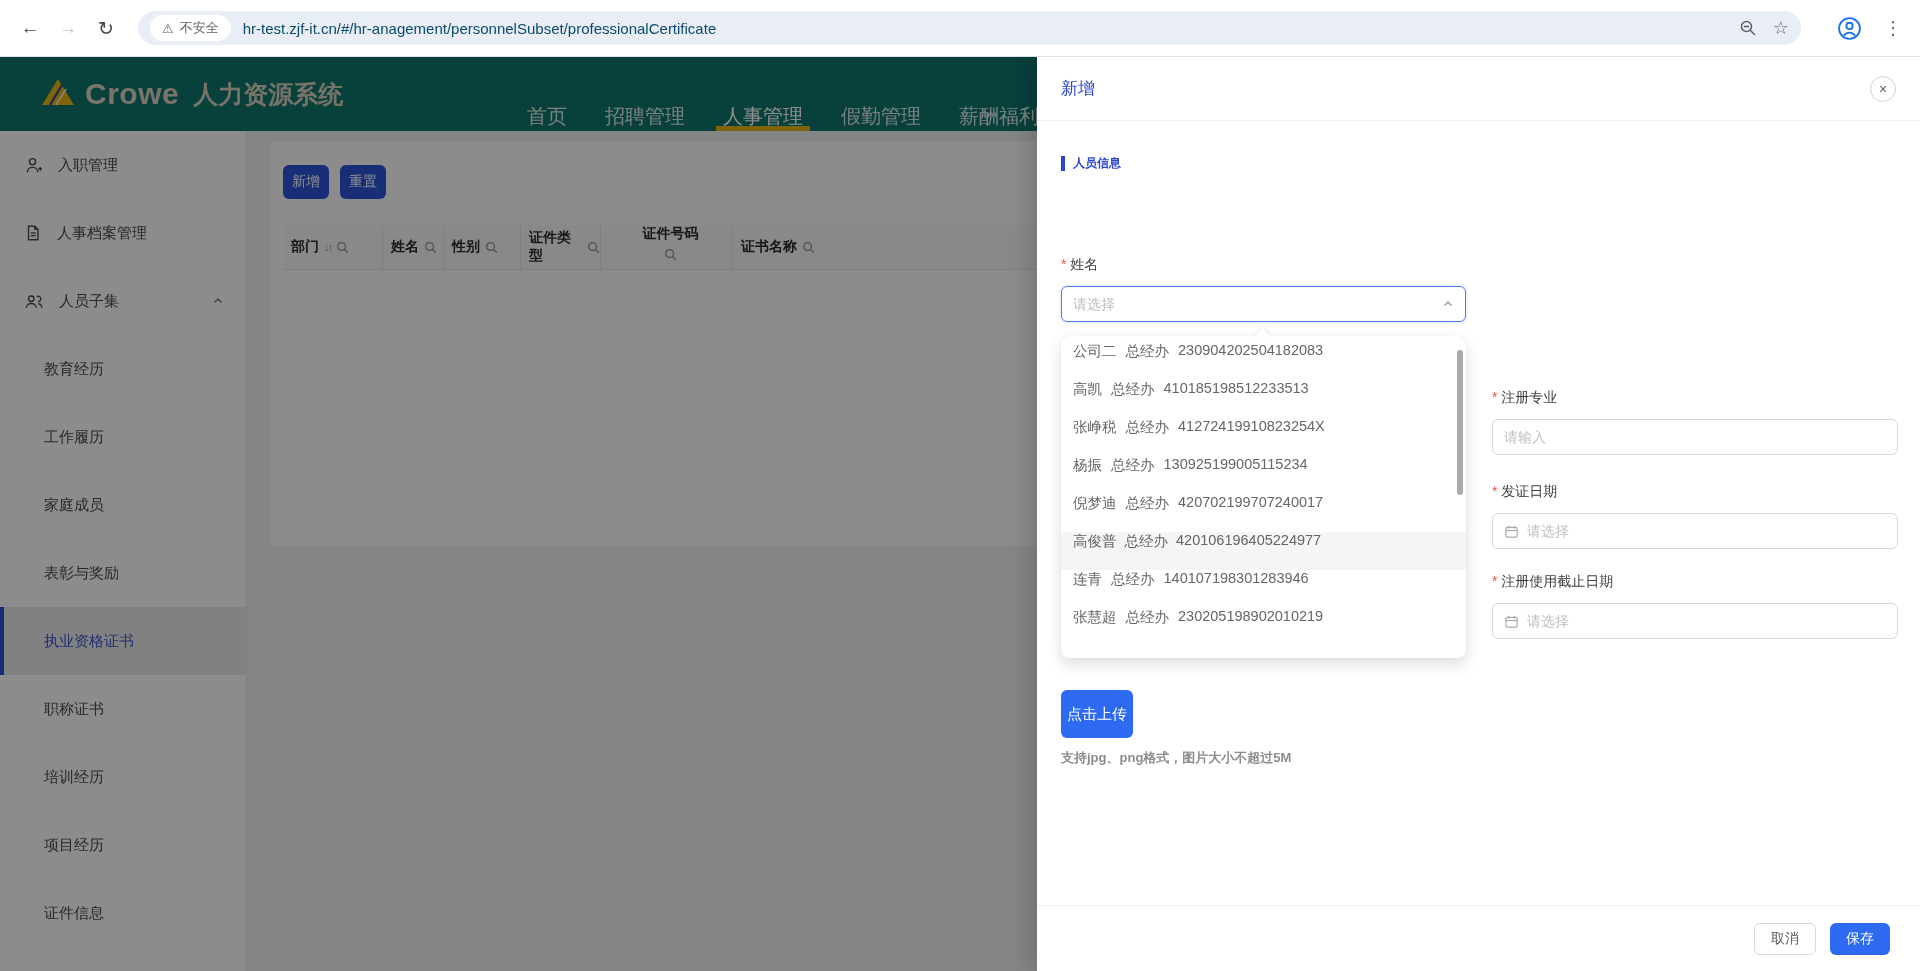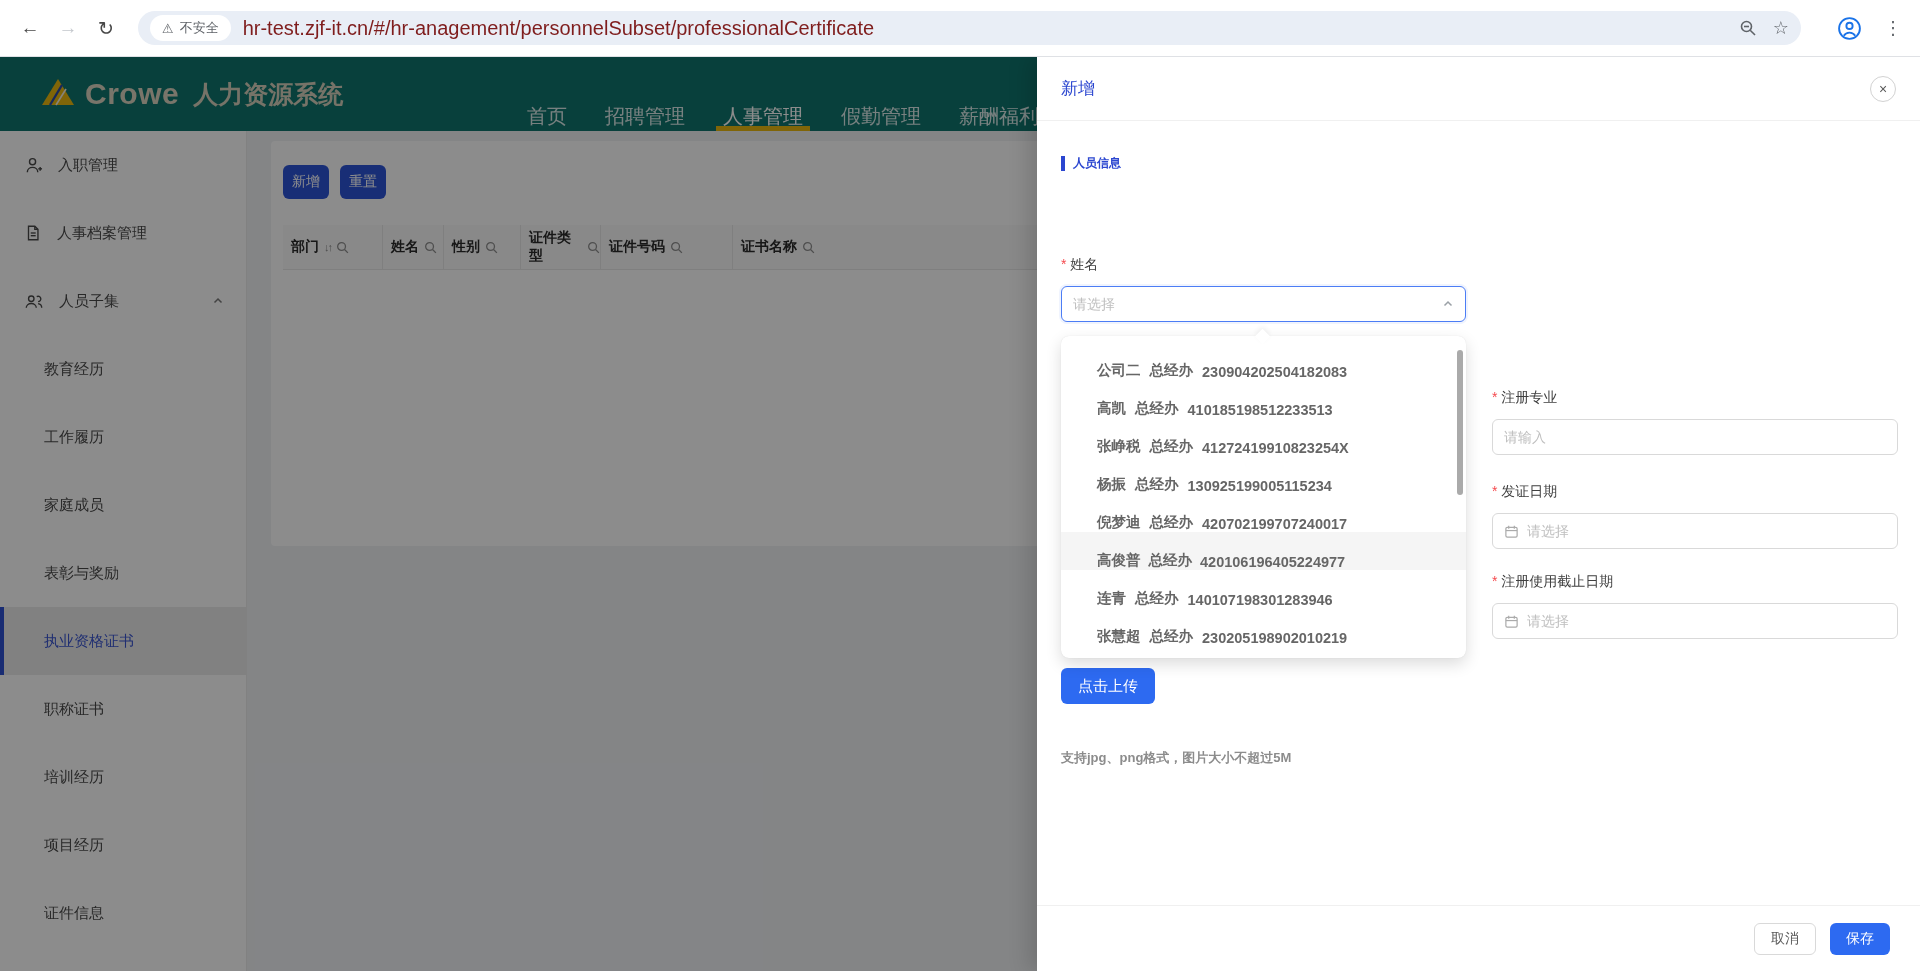--- a/index.html
+++ b/index.html
@@ -9,21 +9,21 @@
   
   .chrome { position:absolute; top:0; left:0; right:0; height:57px; background:#fff;
             border-bottom:1px solid #dfe1e5; display:flex; align-items:center; padding:0 16px; gap:10px; z-index:80; }
   .chrome-btn { width:28px; text-align:center; font-size:19px; color:#474747; cursor:pointer; flex:0 0 auto; }
   .chrome-btn.disabled { color:#c3c7cc; }
   .addr-pill { flex:1 1 auto; height:34px; background:#e9eef6; border-radius:17px; display:flex;
                align-items:center; padding:0 12px; margin:0 8px; min-width:0; }
   .sec-chip { background:#fff; border-radius:13px; height:26px; display:flex; align-items:center;
               gap:6px; padding:0 12px; color:#5f6368; font-size:13px; cursor:pointer; flex:0 0 auto; }
   .sec-chip .warn { font-size:13px; }
-  .url-text { margin-left:12px; font-size:20px; color:#7f1d1d; white-space:nowrap; overflow:hidden; flex:1 1 auto; }
+  .url-text { margin-left:12px; font-size:15px; color:#0c4a6e; white-space:nowrap; overflow:hidden; flex:1 1 auto; }
   .pill-ic { flex:0 0 auto; margin-left:16px; display:flex; align-items:center; cursor:pointer; }
   .star { font-size:18px; color:#5f6368; }
   .profile-wrap { flex:0 0 auto; margin:0 10px 0 18px; display:flex; cursor:pointer; }
   .kebab { flex:0 0 auto; font-size:18px; color:#5f6368; width:22px; text-align:center; cursor:pointer; }
 
   
   .topnav { position:absolute; top:57px; left:0; right:0; height:74px; background:#0f766e; z-index:1; }
   .brand { position:absolute; left:40px; top:0; bottom:0; display:flex; align-items:center; gap:9px; }
   .brand-name { font-size:30px; font-weight:600; color:#ddd5c2; letter-spacing:.5px; }
   .app-title { font-size:25px; font-weight:700; color:#d8d1bd; margin-left:5px; }
@@ -87,31 +87,31 @@
   .control.focused { border-color:#4c7df5; box-shadow:0 0 0 2px rgba(60,110,240,.08); }
   .chev { color:#9aa0a6; display:flex; }
   .cal { display:flex; }
 
   .field-name   { left:24px;  top:135px; width:405px; }
   .field-major  { left:455px; top:268px; width:406px; }
   .field-issue  { left:455px; top:362px; width:406px; }
   .field-expiry { left:455px; top:452px; width:406px; }
   .field-attach { left:24px;  top:545px; width:405px; }
 
-  .upload-btn { margin-top:2px; height:36px; padding:0 17px; background:#2d6af1; color:#fff; border:0;
+  .upload-btn { margin-top:24px; height:48px; padding:0 6px; background:#2d6af1; color:#fff; border:0;
                 border-radius:6px; font-size:15px; display:inline-flex; align-items:center; cursor:pointer; font-family:inherit; }
   .upload-hint { position:absolute; left:24px; top:628px; font-size:13px; color:#8c8c8c;font-weight:bold; }
 
   .dropdown { position:absolute; left:24px; top:215px; width:405px; height:322px; background:#fff;
               border-radius:8px; box-shadow:0 6px 16px rgba(0,0,0,.14), 0 0 1px rgba(0,0,0,.12);
               padding:6px 0; z-index:5; }
   .dd-arrow { position:absolute; top:-5px; left:196px; width:11px; height:11px; background:#fff;
               transform:rotate(45deg); box-shadow:-2px -2px 5px rgba(0,0,0,.06); }
-  .dd-item { height:38px; display:flex; align-items:flex-end; padding:0 36px; gap:9px;
-             font-size:14.5px; color:#666; cursor:pointer; white-space:nowrap;font-weight:bold; }
+  .dd-item { height:38px; display:flex; align-items:flex-start; padding:0 12px; gap:9px;
+             font-size:14.5px; color:#666; cursor:pointer; white-space:nowrap; }
   .dd-item.hover { background:#f5f5f5;gap:8px; }
   .dd-scroll { position:absolute; right:3px; top:14px; width:6px; height:145px; background:#9b9b9b;
                border-radius:3px; opacity:.85; cursor:pointer; }
 
   .drawer-footer { position:absolute; bottom:0; left:0; right:0; height:66px; border-top:1px solid #f0f0f0;
                    display:flex; align-items:center; justify-content:flex-end; gap:14px; padding:14px 30px; }
   .btn-cancel { height:32px; padding:0 16px; border:1px solid #d9d9d9; border-radius:6px; background:#fff;
                 color:#595959; font-size:14px; cursor:pointer; font-family:inherit; }
   .btn-save { height:32px; padding:0 16px; border:0; border-radius:6px; background:#2d6af1; color:#fff;
               font-size:14px; cursor:pointer; font-family:inherit; }
@@ -277,21 +277,21 @@
           </div>
           <div class="th" style="width: 80px;">
             <span class="th-label">证件类型</span>
             <span class="th-ic">
               <svg width="13" height="13" viewBox="0 0 14 14" fill="none" stroke="#8f8f8f" stroke-width="1.4">
                 <circle cx="6" cy="6" r="4.2"></circle>
                 <line x1="9.2" y1="9.2" x2="12.8" y2="12.8"></line>
               </svg>
             </span>
           </div>
-          <div class="th" style="width: 132px;">
+          <div class="th" style="width: 132px; flex-direction: column;">
             <span class="th-label">证件号码</span>
             <span class="th-ic">
               <svg width="13" height="13" viewBox="0 0 14 14" fill="none" stroke="#8f8f8f" stroke-width="1.4">
                 <circle cx="6" cy="6" r="4.2"></circle>
                 <line x1="9.2" y1="9.2" x2="12.8" y2="12.8"></line>
               </svg>
             </span>
           </div>
           <div class="th" style="width: 300px;">
             <span class="th-label">证书名称</span>

